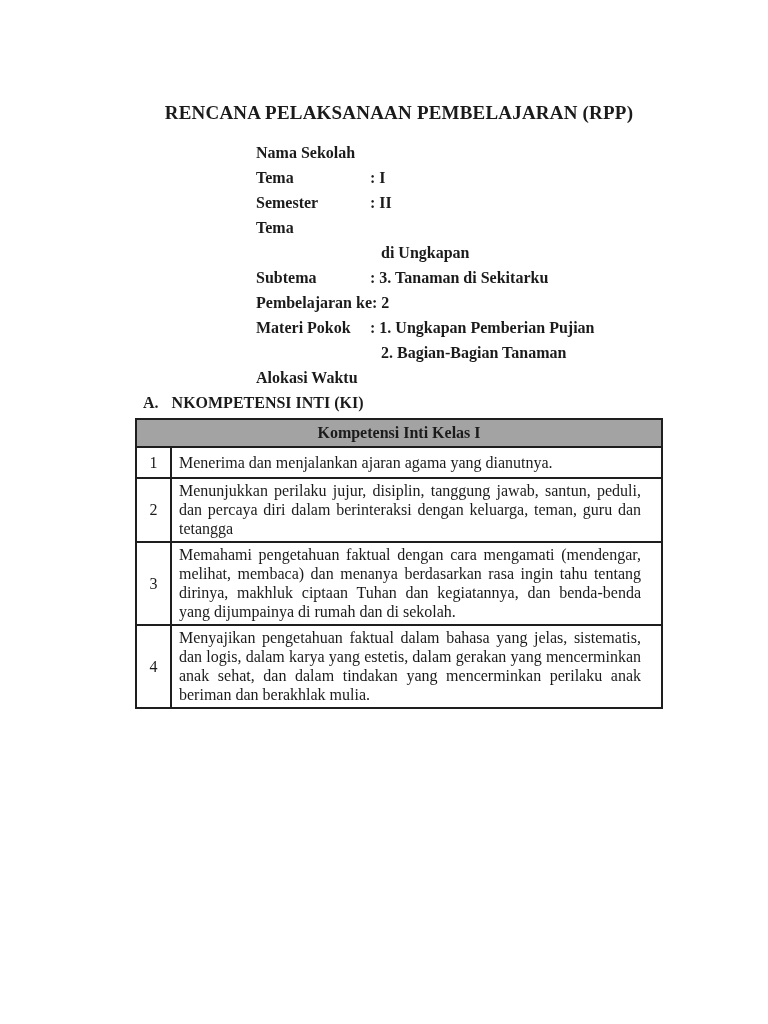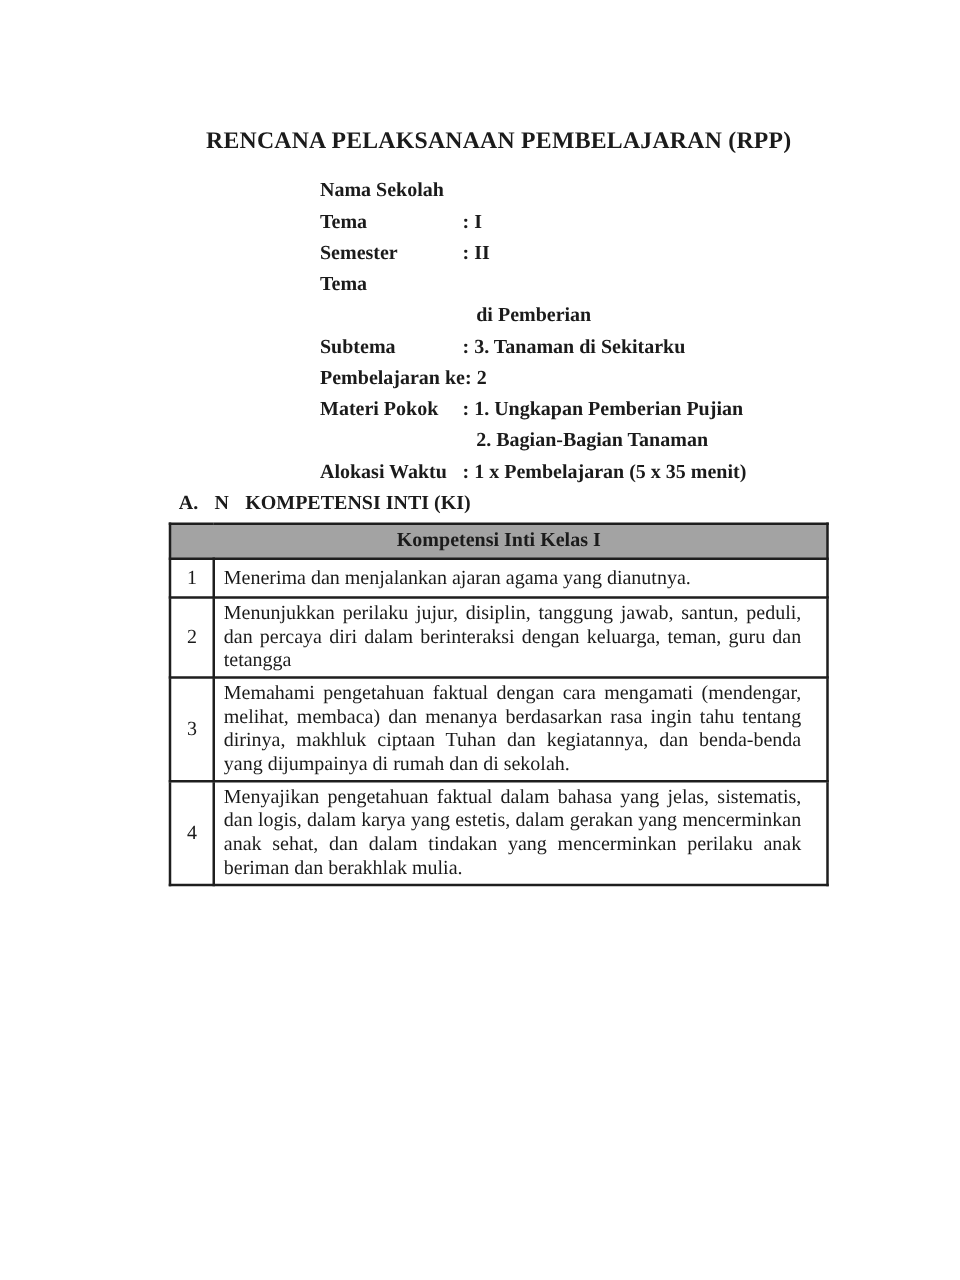--- a/index.html
+++ b/index.html
@@ -52,21 +52,21 @@
     padding-left: 11px;
   }
   .section-heading {
     font-weight: bold;
     font-size: 16px;
     line-height: 25px;
     white-space: nowrap;
   }
   .section-heading .idx    { margin-left: 8px; }
   .section-heading .marker { margin-left: 13px; }
-  .section-heading .htext  { margin-left: 13px; }
+  .section-heading .htext  { }
   table.ki-table {
     margin-top: 3px;
     width: 528px;
     border-collapse: collapse;
     table-layout: fixed;
     font-size: 16px;
   }
   table.ki-table td {
     border: 2px solid #1e1e1e;
   }
@@ -108,41 +108,40 @@
     </div>
     <div class="field-row">
       <span class="field-label">Semester</span>
       <span class="field-value">: II</span>
     </div>
     <div class="field-row">
       <span class="field-label">Tema</span>
     </div>
     <div class="field-row">
       <span class="field-label"></span>
-      <span class="field-value cont">di Pemberian</span>
+      <span class="field-value cont">di Ungkapan</span>
     </div>
     <div class="field-row">
       <span class="field-label">Subtema</span>
       <span class="field-value">: 3. Tanaman di Sekitarku</span>
     </div>
     <div class="field-row">
       <span class="field-label">Pembelajaran ke</span>
       <span class="field-value">: 2</span>
     </div>
     <div class="field-row">
       <span class="field-label">Materi Pokok</span>
       <span class="field-value">: 1. Ungkapan Pemberian Pujian</span>
     </div>
     <div class="field-row">
       <span class="field-label"></span>
       <span class="field-value cont">2. Bagian-Bagian Tanaman</span>
     </div>
     <div class="field-row">
       <span class="field-label">Alokasi Waktu</span>
-      <span class="field-value">: 1 x Pembelajaran (5 x 35 menit)</span>
     </div>
   </div>
 
   <div class="section-heading">
     <span class="idx">A.</span><span class="marker">N</span><span class="htext">KOMPETENSI INTI (KI)</span>
   </div>
 
   <table class="ki-table">
     <colgroup>
       <col style="width:35px">

